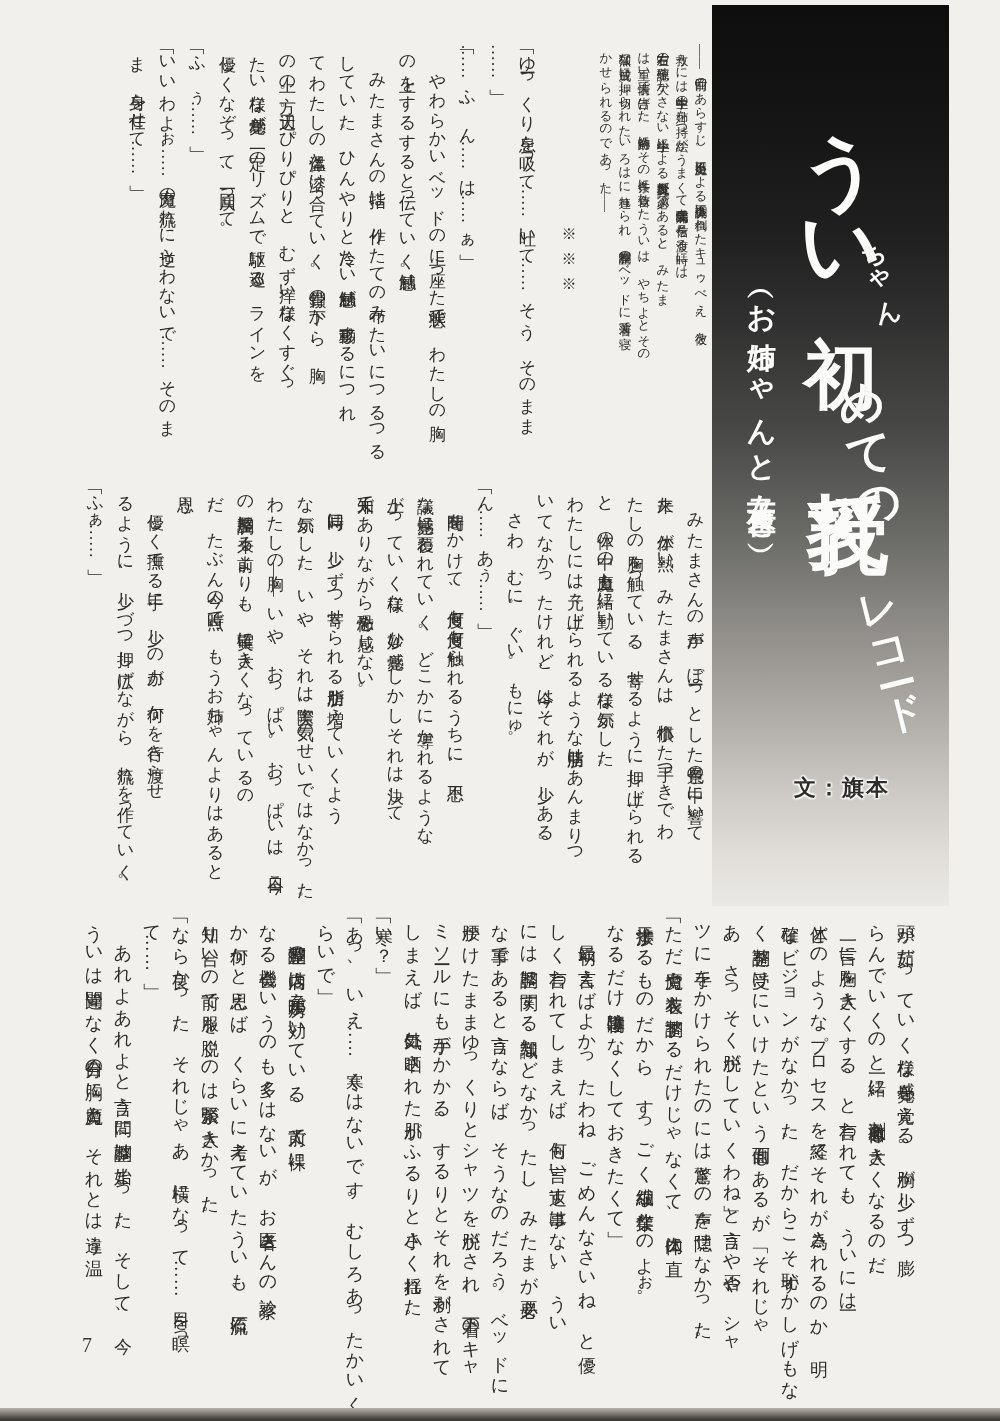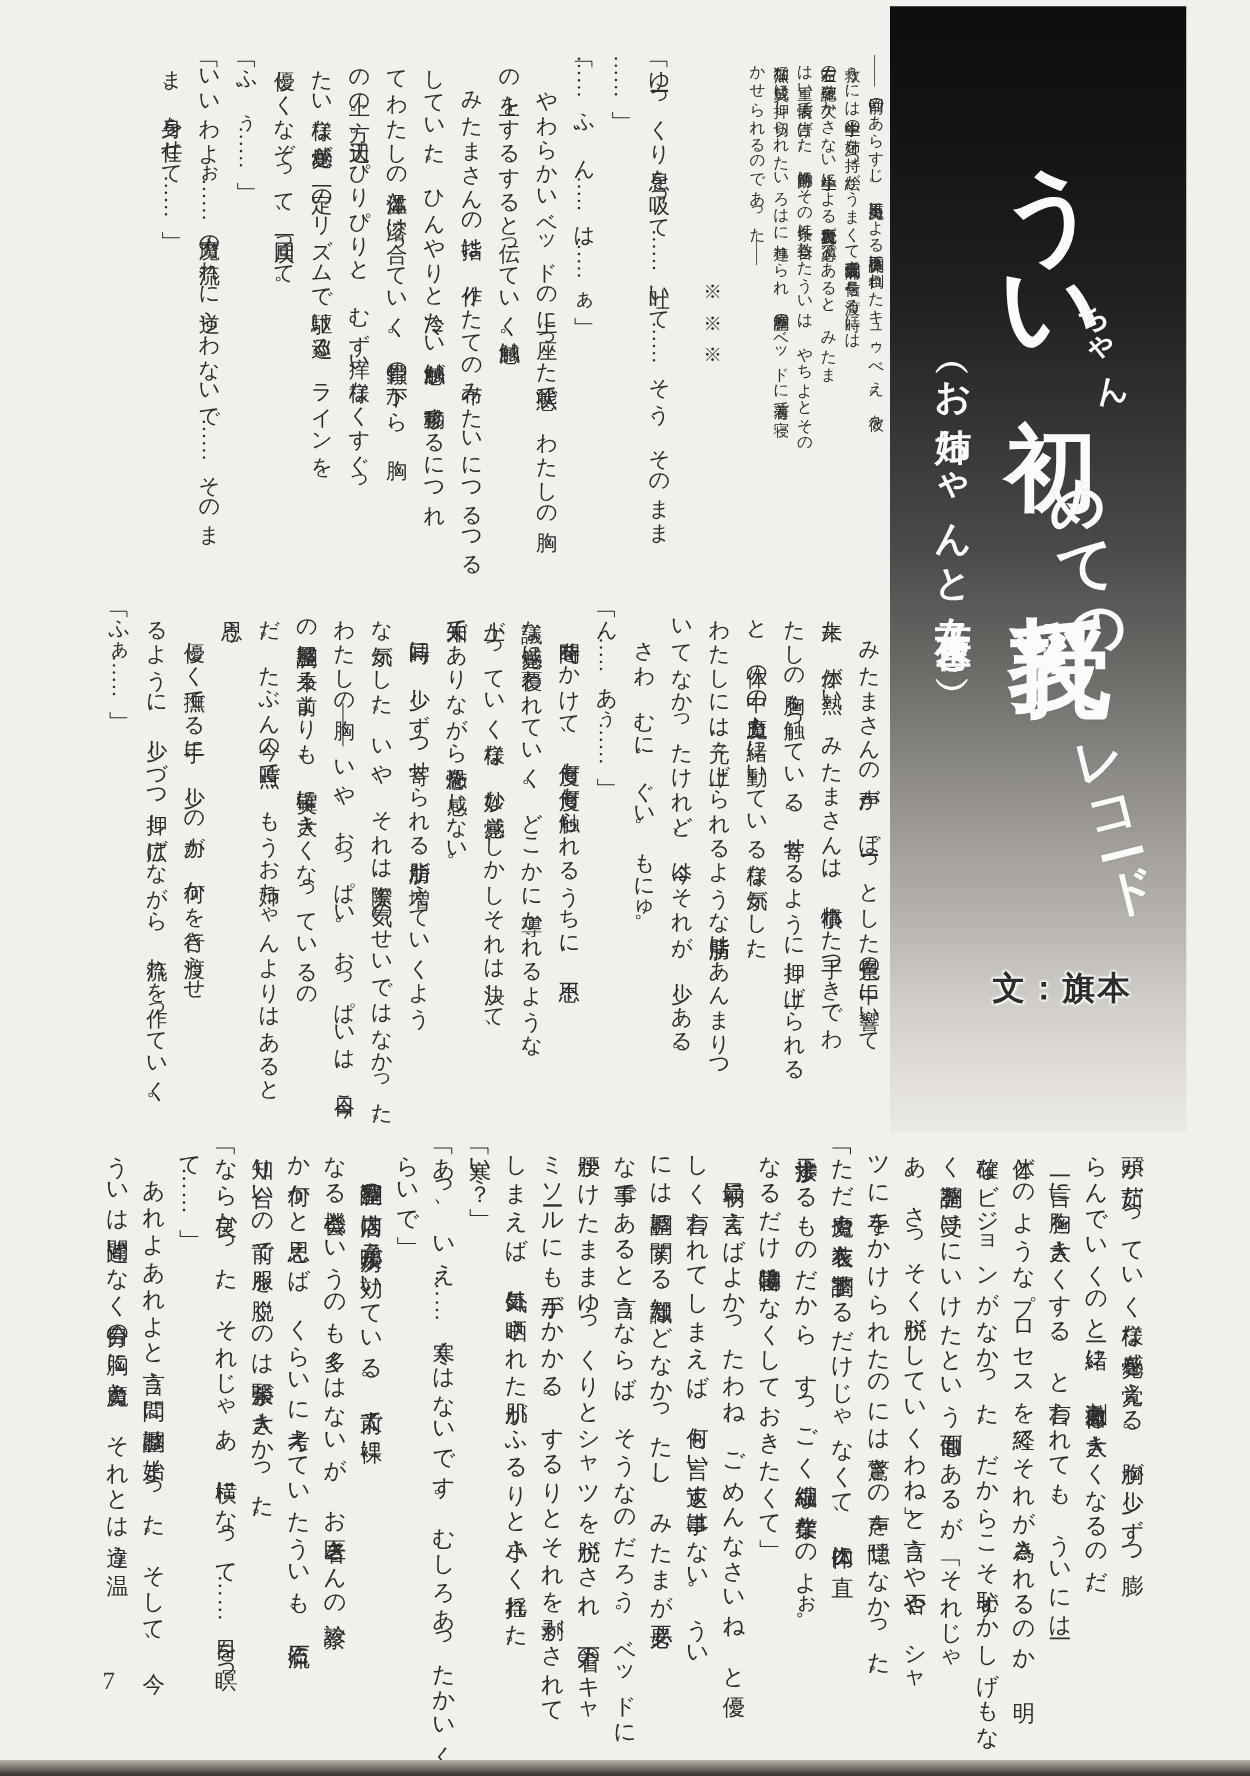--- a/index.html
+++ b/index.html
@@ -73,21 +73,21 @@
   .subtitle{
     left:30px;top:276px;
     font-size:29px;letter-spacing:3.5px;
     font-weight:700;
   }
   .credit{
     position:absolute;
     left:82px;top:768px;
     font-family:"Liberation Sans","DejaVu Sans",sans-serif;
     font-weight:700;
-    font-size:26px;
+    font-size:22px;
     color:#2e2c2a;
     letter-spacing:2px;
     text-shadow:0 0 3px #fff,1px 1px 2px #fff,-1px -1px 2px #fff,1px -1px 2px #fff,-1px 1px 2px #fff;
   }
   
   .page-number{
     position:absolute;
     left:82px;top:1334px;
     font-size:20px;
     color:#3a3936;

